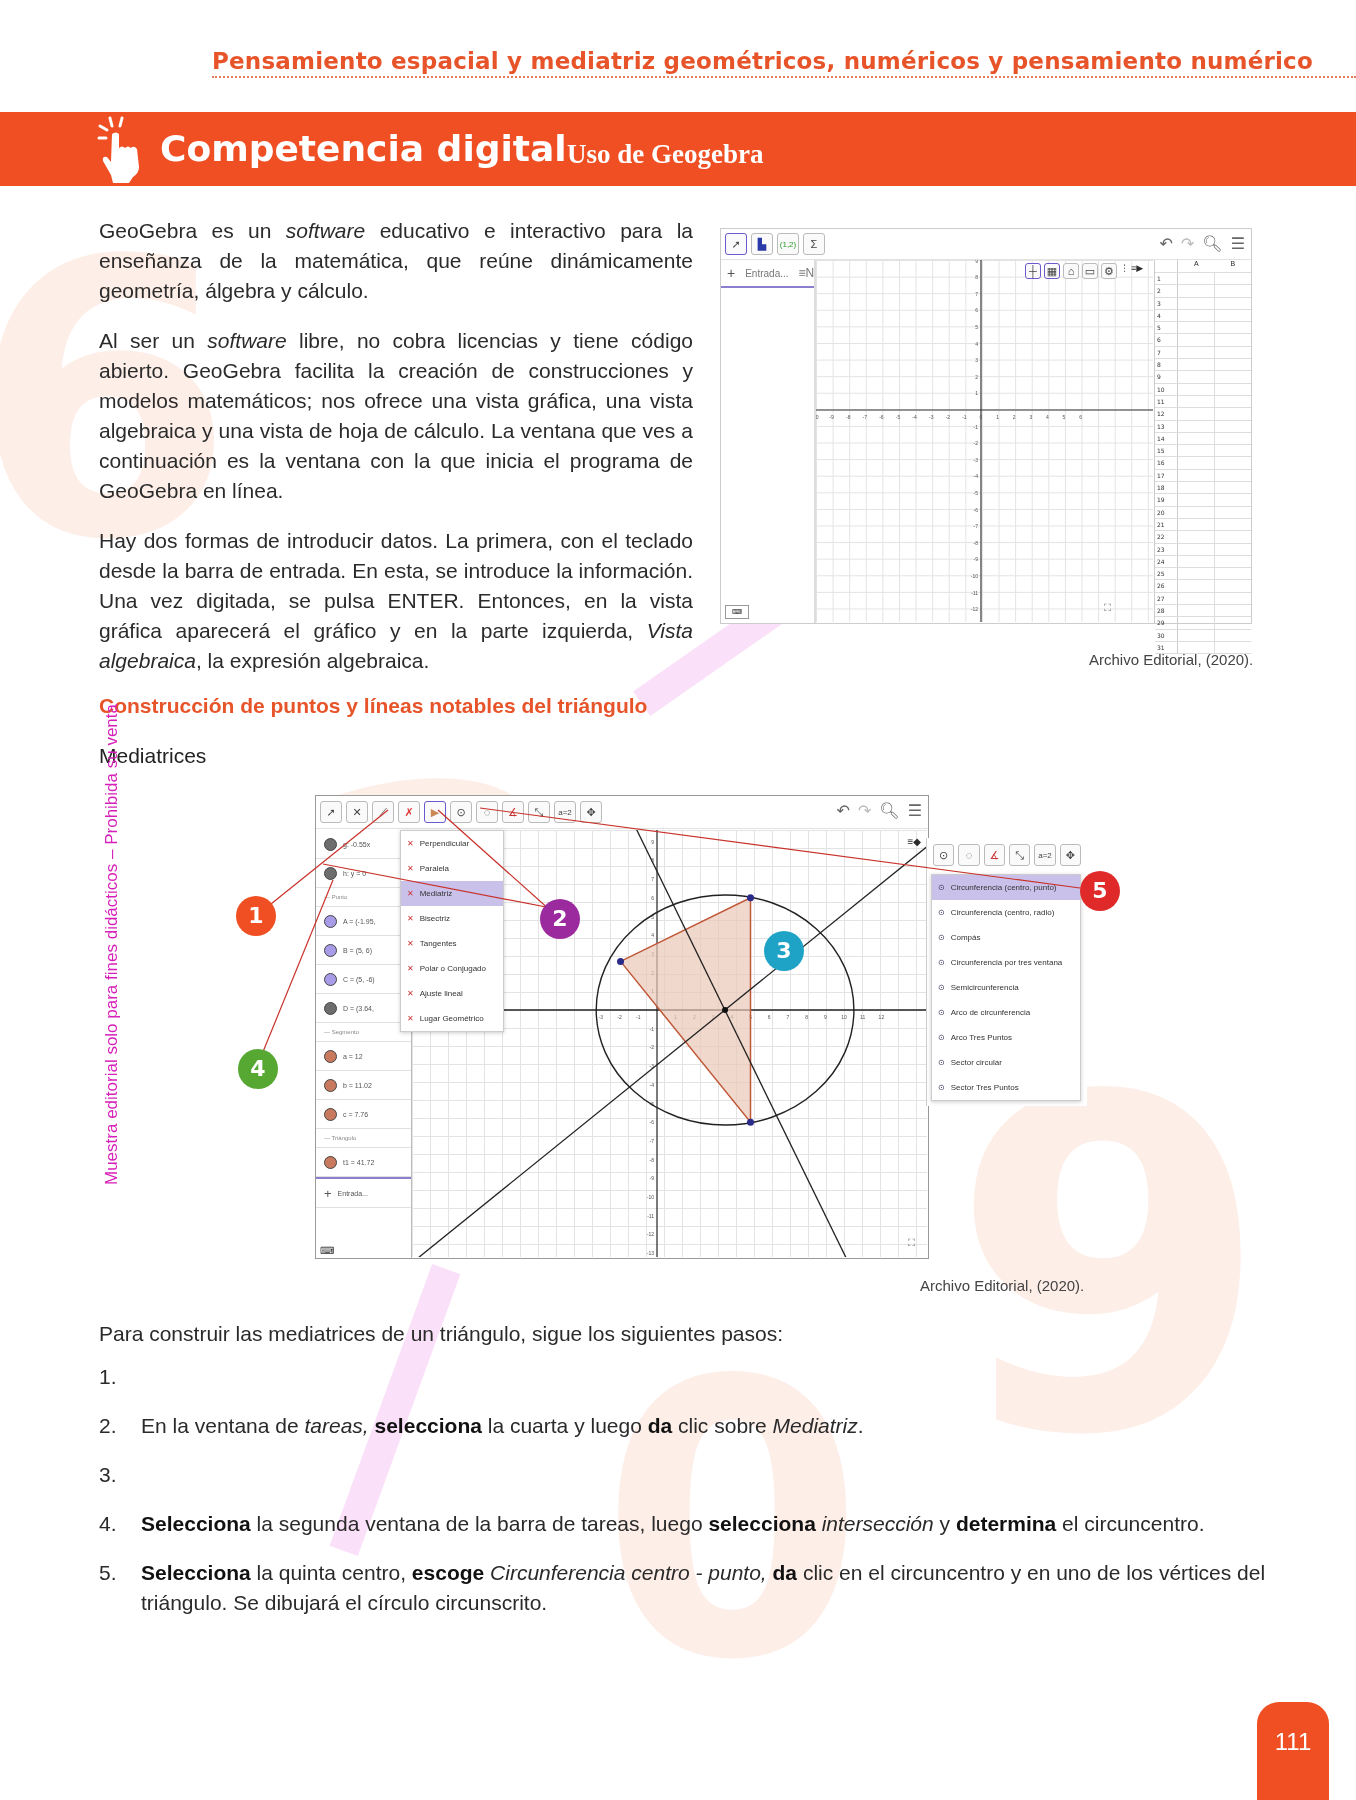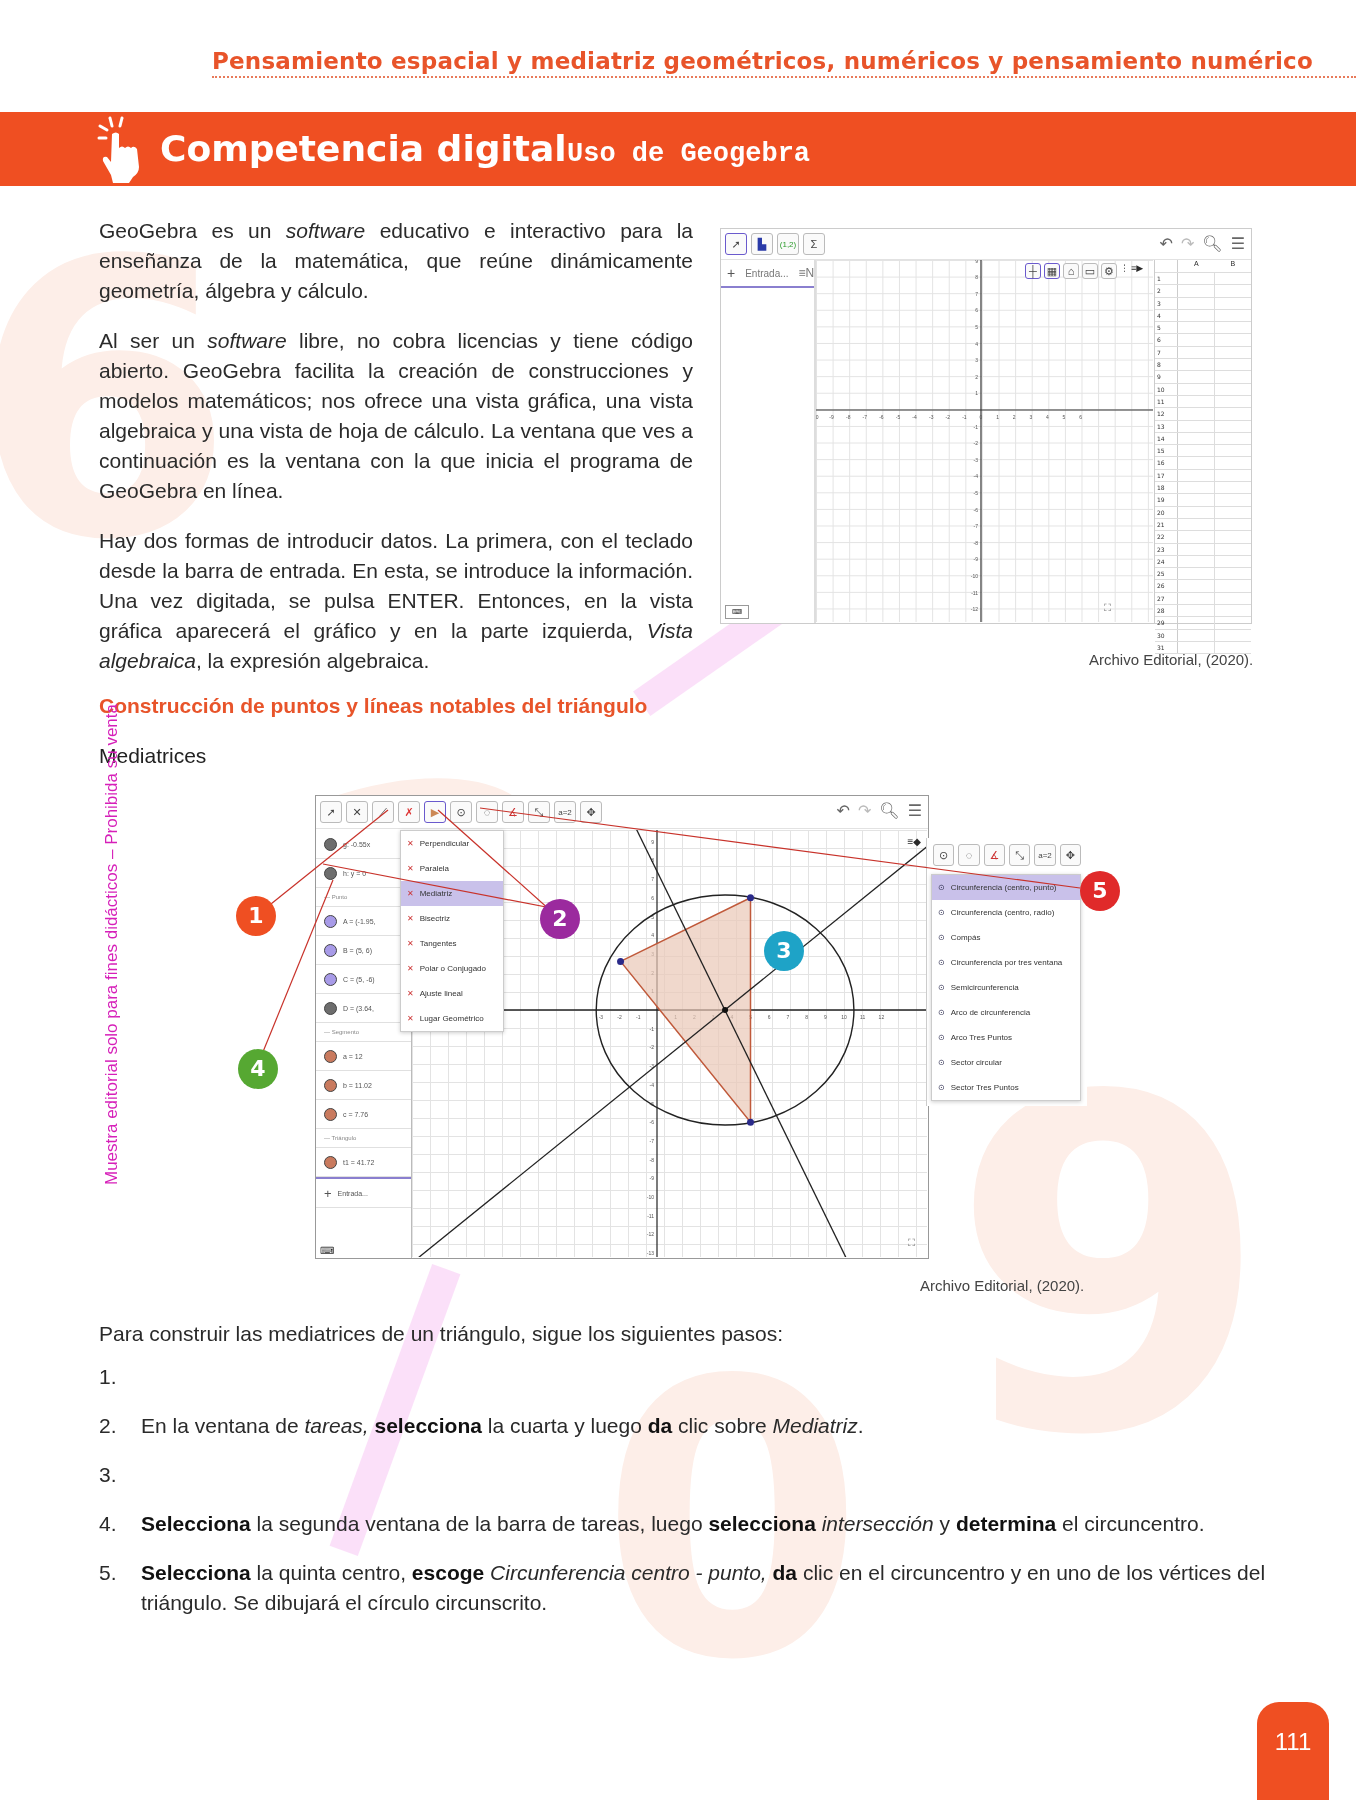--- a/index.html
+++ b/index.html
@@ -4,21 +4,21 @@
 <style>
   html,body{margin:0;padding:0;}
   body{width:1356px;height:1800px;position:relative;background:#fff;overflow:hidden;font-family:"Liberation Sans",sans-serif;color:#2a2a2a;}
   .abs{position:absolute;}
   .wm{position:absolute;color:#fdeee8;font-weight:bold;font-family:"DejaVu Sans",sans-serif;pointer-events:none;}
   .wm-pink{position:absolute;background:#f8c6f4;opacity:.55;pointer-events:none;}
   .top-title{left:212px;top:48px;font-size:23px;font-weight:bold;color:#e8542a;letter-spacing:.2px;font-family:"DejaVu Sans",sans-serif;}
   .top-dots{left:212px;top:76px;width:1144px;border-top:2px dotted #e87a5a;}
   .band{left:0;top:112px;width:1356px;height:74px;background:#ef4f22;}
   .band-title{left:160px;top:128px;font-size:36px;font-weight:bold;color:#fff;font-family:"DejaVu Sans",sans-serif;}
-  .band-sub{left:567px;top:139px;font-size:27px;font-weight:bold;color:#fff;font-family:Liberation Mono, monospace;}
+  .band-sub{left:567px;top:139px;font-size:27px;font-weight:bold;color:#fff;font-family:Liberation Serif, serif;}
   .hand{left:96px;top:114px;width:60px;height:70px;}
   p.txt{margin:0;font-size:21px;line-height:30px;color:#2b2b2b;}
   .para{left:99px;width:594px;text-align:justify;}
   .h-orange{left:99px;top:694px;font-size:21px;font-weight:bold;color:#e8542a;}
   .h-med{left:99px;top:744px;font-size:21px;color:#222;}
   .caption{font-size:15px;color:#444;}
   .side{left:102px;top:1185px;transform-origin:0 0;transform:rotate(-90deg);font-size:17px;color:#d61fb9;white-space:nowrap;}
   .steps{left:99px;top:1322px;width:1180px;}
   .steps .intro{font-size:21px;margin-bottom:16px;}
   .step{display:flex;font-size:21px;line-height:30px;margin-bottom:19px;}

